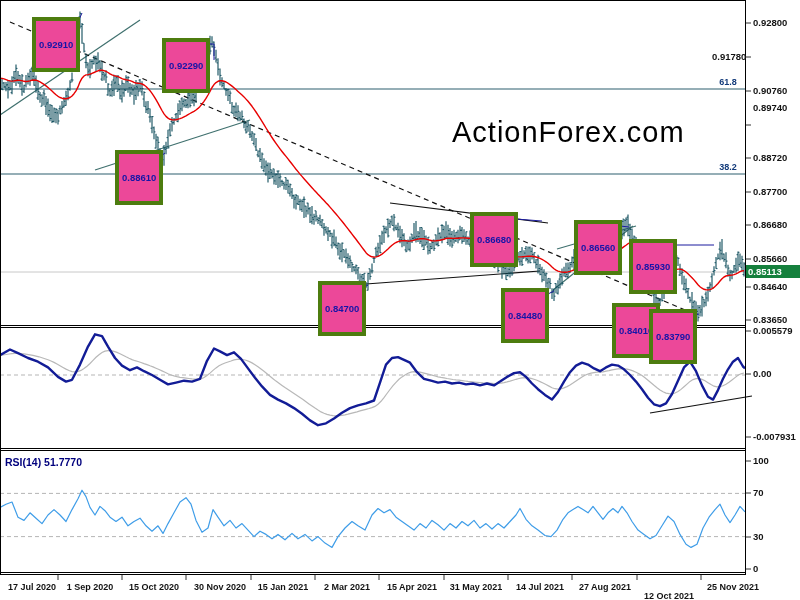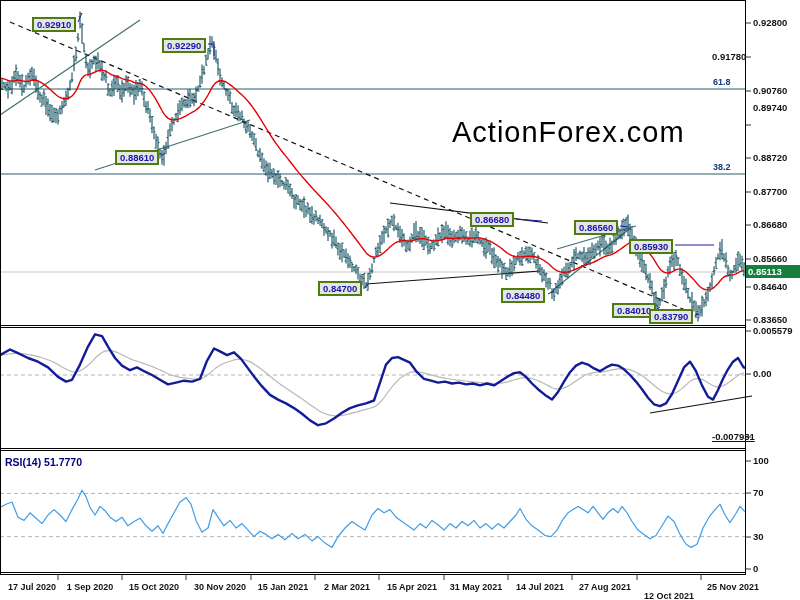--- a/index.html
+++ b/index.html
@@ -4,28 +4,28 @@
 <style>
   html,body{margin:0;padding:0;background:#fff;}
   #stage{position:relative;width:800px;height:600px;background:#fff;overflow:hidden;
          font-family:"Liberation Sans",sans-serif;}
   #gfx{position:absolute;left:0;top:0;z-index:2;}
   .watermark{position:absolute;left:452px;top:116px;z-index:1;color:#000000;
              font:400 29px "Liberation Sans",sans-serif;letter-spacing:1px;}
   .hdr{position:absolute;z-index:6;color:#00007d;font:700 10.5px "Liberation Sans",sans-serif;white-space:nowrap;}
   .hdr .tri{font-size:8px;vertical-align:1px;margin-right:4px;}
   .hdr .sym{margin-right:8px;}
-  .anno{position:absolute;z-index:5;background:#e5e5e5;border:2px solid #4d7c0f;color:#1515a8;
-        font:600 9.5px "Liberation Sans",sans-serif;line-height:11px;padding:0 3px;white-space:nowrap;}
+  .anno{position:absolute;z-index:5;background:#ec4899;border:4px solid #4d7c0f;color:#1515a8;
+        font:600 9.5px "Liberation Sans",sans-serif;line-height:11px;padding:18px 3px;white-space:nowrap;}
   .axlab{position:absolute;z-index:4;color:#131313;font:700 9.5px "Liberation Sans",sans-serif;white-space:nowrap;}
   .curbox{position:absolute;z-index:5;left:746px;width:50px;background:#15803d;color:#fff;
           font:700 9.5px "Liberation Sans",sans-serif;padding:1px 2px;line-height:11px;}
   .datelab{position:absolute;z-index:4;top:582px;width:64px;text-align:center;color:#131313;
            font:600 9px "Liberation Sans",sans-serif;white-space:nowrap;}
-  .fiblab{position:absolute;z-index:4;width:30px;text-align:left;color:#123a7a;
+  .fiblab{position:absolute;z-index:4;width:30px;text-align:center;color:#123a7a;
           font:600 9px "Liberation Sans",sans-serif;}
 </style>
 </head>
 <body>
 
 <div id="stage">
   <div class="watermark">ActionForex.com</div>
   <svg id="gfx" width="800" height="600">
       <line x1="0" y1="89" x2="745" y2="89" stroke="#2d5f6e" stroke-width="1.2"></line>
       <line x1="0" y1="174" x2="745" y2="174" stroke="#2d5f6e" stroke-width="1.2"></line>
@@ -113,21 +113,21 @@
     <div class="axlab" style="left: 753px; top: 85px;">0.90760</div>
     <div class="axlab" style="left: 753px; top: 102px;">0.89740</div>
     <div class="axlab" style="left: 753px; top: 152px;">0.88720</div>
     <div class="axlab" style="left: 753px; top: 186px;">0.87700</div>
     <div class="axlab" style="left: 753px; top: 219px;">0.86680</div>
     <div class="axlab" style="left: 753px; top: 253px;">0.85660</div>
     <div class="axlab" style="left: 753px; top: 281px;">0.84640</div>
     <div class="axlab" style="left: 753px; top: 314px;">0.83650</div>
     <div class="axlab" style="left: 753px; top: 325px;">0.005579</div>
     <div class="axlab" style="left: 753px; top: 368px;">0.00</div>
-    <div class="axlab" style="left: 712px; top: 431px; text-decoration: underline;">-0.007931</div>
+    <div class="axlab" style="left: 753px; top: 431px;">-0.007931</div>
     <div class="axlab" style="left: 753px; top: 455px;">100</div>
     <div class="axlab" style="left: 753px; top: 487px;">70</div>
     <div class="axlab" style="left: 753px; top: 531px;">30</div>
     <div class="axlab" style="left: 753px; top: 563px;">0</div>
     <div class="curbox" style="top: 265px;">0.85113</div>
     <div class="fiblab" style="left: 713px; top: 77px;">61.8</div>
     <div class="fiblab" style="left: 713px; top: 162px;">38.2</div>
     <div class="datelab" style="left: 0px;">17 Jul 2020</div>
     <div class="datelab" style="left: 58px;">1 Sep 2020</div>
     <div class="datelab" style="left: 122px;">15 Oct 2020</div>

